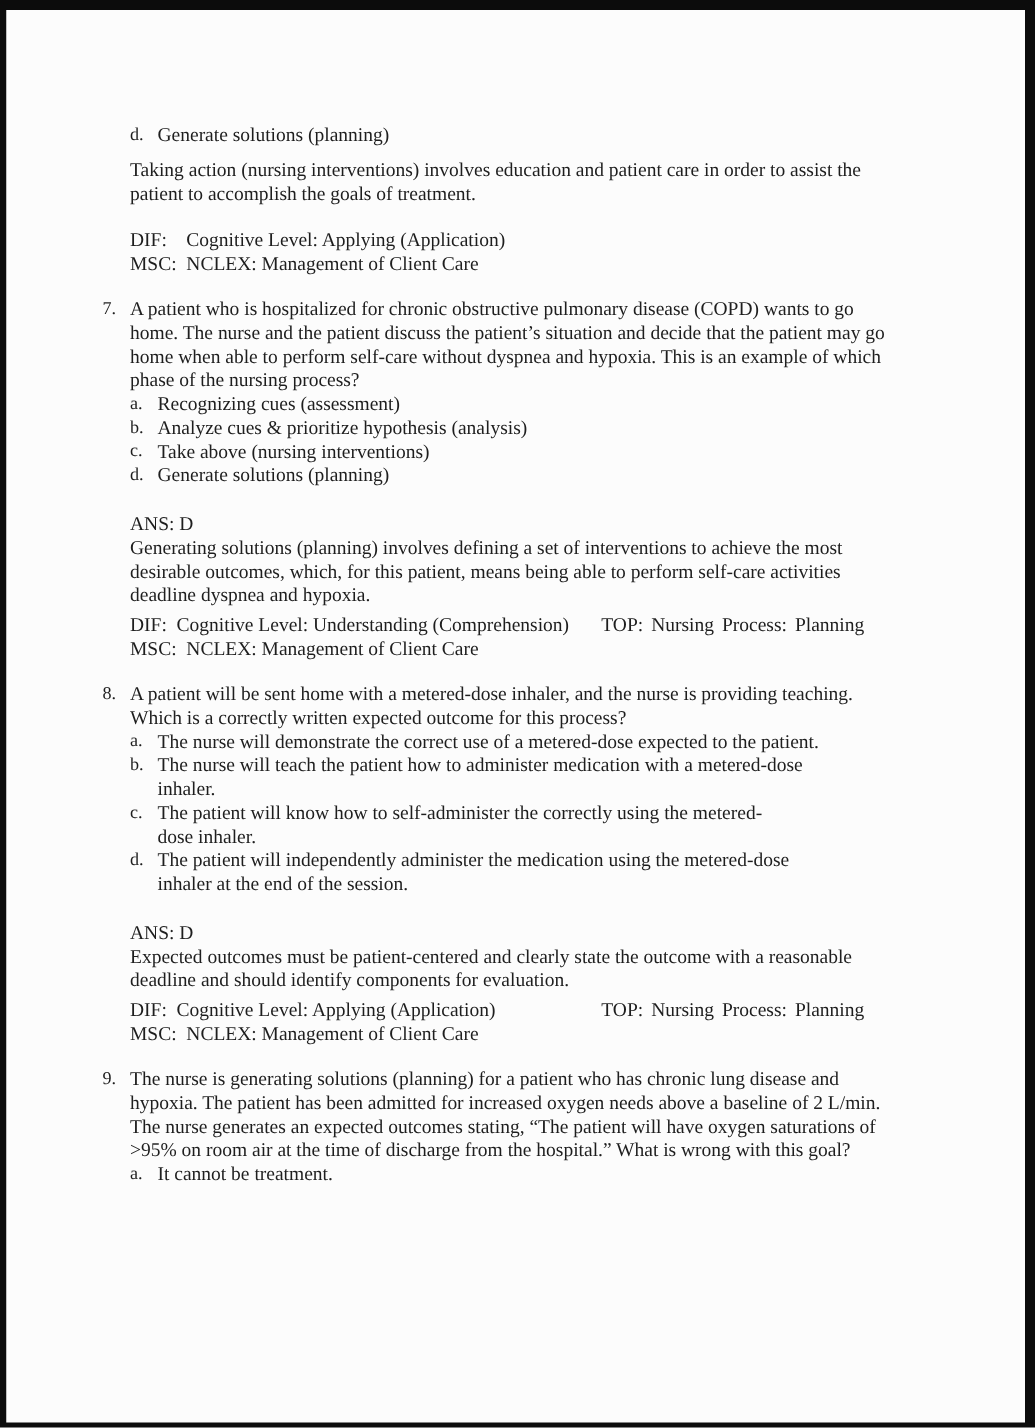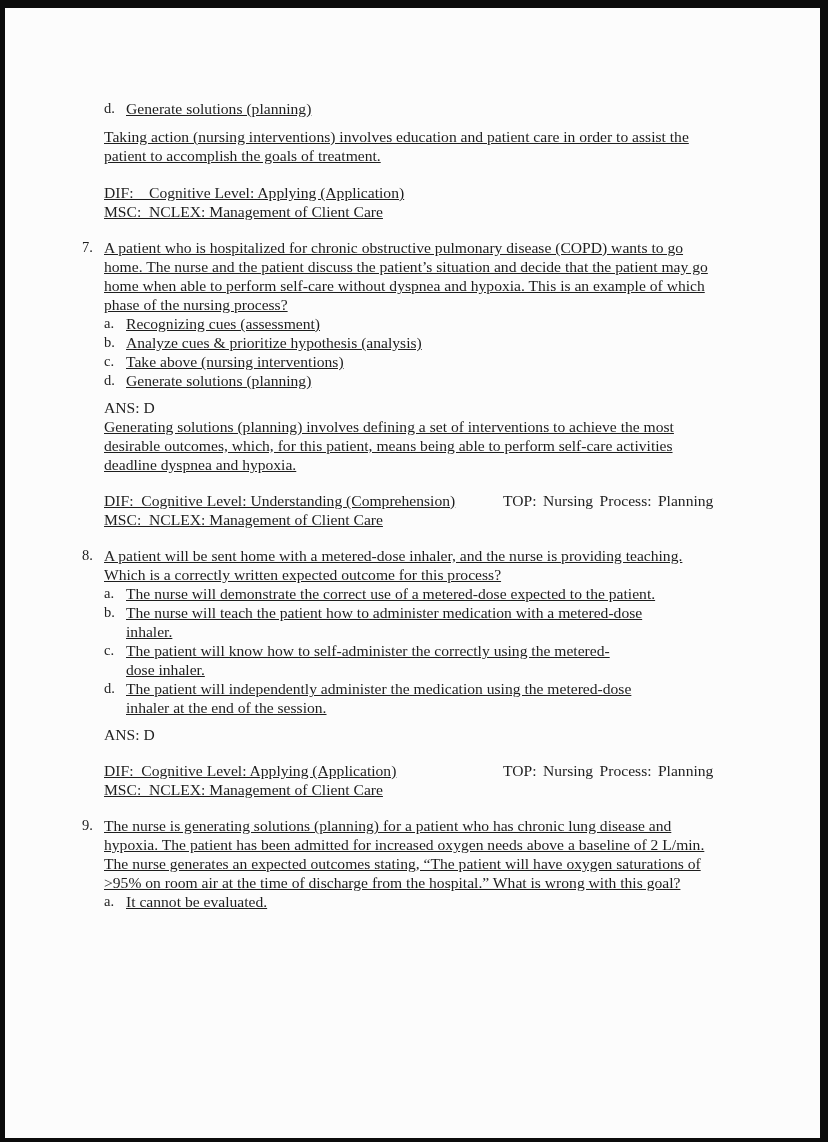--- a/index.html
+++ b/index.html
@@ -24,21 +24,20 @@
     color: #1e1e1e;
     font-size: 15.6px;
     line-height: 19px;
   }
   .content {
     padding: 91px 10px 0 77px;
     width: 700px;
   }
   .pre {
     white-space: pre-wrap;
-    text-decoration: underline;
   }
   
   .q-row {
     display: flex;
     align-items: flex-start;
   }
   .q-num {
     width: 22px;
     flex: 0 0 22px;
     font-size: 14.5px;
@@ -57,31 +56,31 @@
   }
   .opt-letter {
     width: 22px;
     flex: 0 0 22px;
     font-size: 14.5px;
   }
   .opt-text {
     flex: 1;
   }
   .answer-block {
-    margin-top: 8px;
+    margin-top: 20px;
   }
   .meta {
-    margin-top: 17px;
+    margin-top: 5px;
   }
   .meta-row {
     position: relative;
   }
   .top-abs {
     position: absolute;
-    left: 399px;
+    left: 377px;
     top: 0;
     white-space: nowrap;
     word-spacing: 2.5px;
   }
   .question {
     margin-top: 17px;
   }
   .continuation .answer-block {
     margin-top: 9px;
   }
@@ -178,20 +177,22 @@
 dose inhaler.</span>
           </div>
           <div class="option">
             <span class="opt-letter">d.</span>
             <span class="opt-text pre">The patient will independently administer the medication using the metered-dose
 inhaler at the end of the session.</span>
           </div>
         </div>
         <div class="answer-block">
           <div>ANS: D</div>
+          <div class="pre">Expected outcomes must be patient-centered and clearly state the outcome with a reasonable
+deadline and should identify components for evaluation.</div>
         </div>
         <div class="meta">
           <div class="meta-row">
             <span class="pre">DIF:  Cognitive Level: Applying (Application)</span>
             <span class="top-abs">TOP: Nursing Process: Planning</span>
           </div>
           <div class="pre">MSC:  NCLEX: Management of Client Care</div>
         </div>
       </div>
     </section>
@@ -201,20 +202,20 @@
         <span class="q-num">9.</span>
         <div class="q-stem pre">The nurse is generating solutions (planning) for a patient who has chronic lung disease and
 hypoxia. The patient has been admitted for increased oxygen needs above a baseline of 2 L/min.
 The nurse generates an expected outcomes stating, “The patient will have oxygen saturations of
 &gt;95% on room air at the time of discharge from the hospital.” What is wrong with this goal?</div>
       </div>
       <div class="q-body">
         <div class="options">
           <div class="option">
             <span class="opt-letter">a.</span>
-            <span class="opt-text pre">It cannot be evaluated.</span>
+            <span class="opt-text pre">It cannot be treatment.</span>
           </div>
         </div>
       </div>
     </section>
 
   </div>
 </div>
 
 </body></html>

